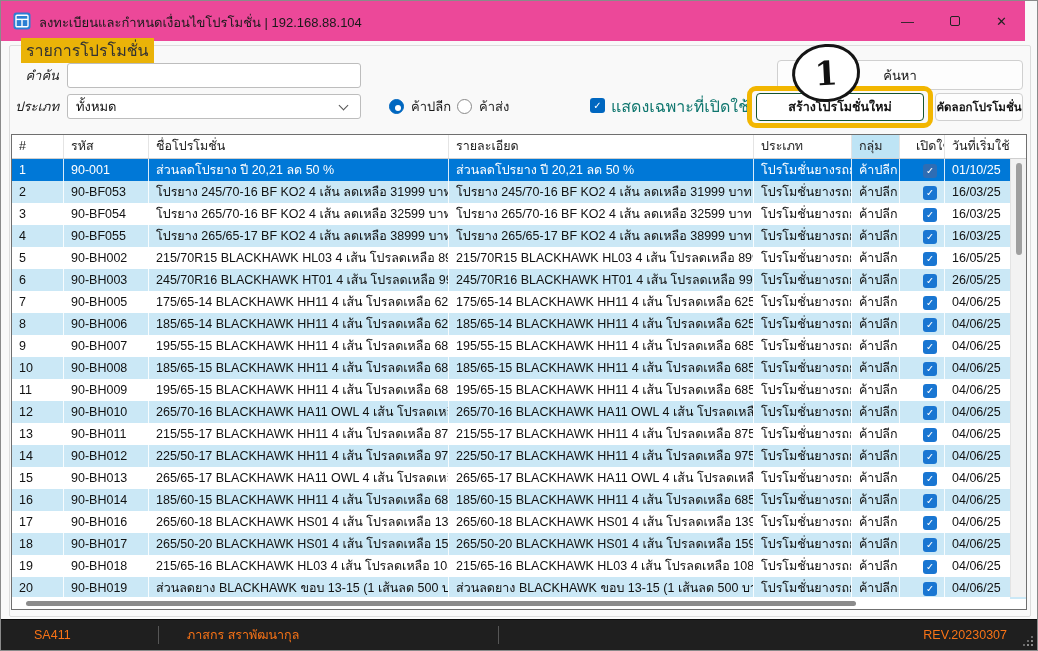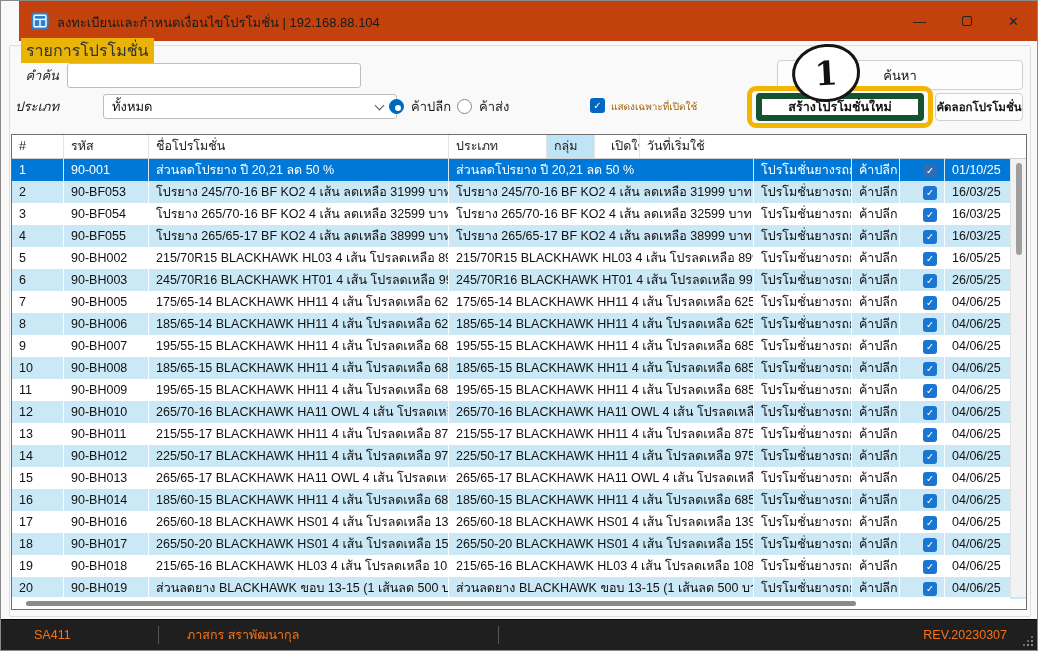--- a/index.html
+++ b/index.html
@@ -1,63 +1,63 @@
 <!DOCTYPE html>
 <html><head>
 <meta charset="utf-8">
 <style>
   * { margin:0; padding:0; box-sizing:border-box; font-family:"Liberation Sans","DejaVu Sans",sans-serif; }
   body { background:#d8d8d8; }
   .window { position:relative; width:1038px; height:651px; background:#f9f9f9;
             border:1px solid #8a8a8a; overflow:hidden; }
 
   
-  .titlebar { position:absolute; left:0; top:0; right:0; height:40px; background:#c2410c;margin-left:18px; }
+  .titlebar { position:absolute; left:0; top:0; right:12px; height:40px; background:#ec4899; }
   .appicon { position:absolute; left:12px; top:11px; width:18px; height:18px; }
   .title-text { position:absolute; left:38px; top:11px; font-size:13px; color:#1a1a1a; white-space:nowrap; }
   .wbtns { position:absolute; right:0; top:0; height:40px; display:flex; }
   .wbtn { width:47px; height:40px; display:flex; align-items:center; justify-content:center;
           font-size:13px; color:#222; background:transparent; border:none; }
   .maxbox { width:10px; height:10px; border:1.3px solid #222; border-radius:2px; }
 
   
   .groupbox { position:absolute; left:8px; top:44px; width:1022px; height:572px;
               border:1px solid #dcdcdc; border-radius:2px; }
   .legend { position:absolute; left:20px; top:37px; background:#eab308; padding:0 5px;
             font-size:16px; color:#333; z-index:2; }
 
   
   .flabel { position:absolute; font-size:13px; color:#1a1a1a; text-align:right; line-height:25px;font-style:italic; }
   .lbl-keyword { left:10px; top:62px; width:48px; }
   .lbl-type    { left:10px; top:93px; width:48px; }
   .textinput { position:absolute; left:66px; top:62px; width:294px; height:25px; background:#fff;
                border:1px solid #bdbdbd; border-radius:3px; font-size:13px; padding:0 7px; }
   .combo { position:absolute; left:66px; top:93px; width:294px; height:25px; background:#fff;
-           border:1px solid #bdbdbd; border-radius:3px; font-size:13px; line-height:23px; padding-left:8px; color:#111;margin-left:36px; }
+           border:1px solid #bdbdbd; border-radius:3px; font-size:13px; line-height:23px; padding-left:8px; color:#111; }
   .combo .chev { position:absolute; right:13px; top:7px; width:7px; height:7px;
                  border-right:1.4px solid #555; border-bottom:1.4px solid #555; transform:rotate(45deg); }
 
   .radio { position:absolute; width:15px; height:15px; border-radius:50%; background:#fff; border:1px solid #8a8a8a; }
   .radio.on { background:#0067c0; border:1px solid #0067c0; }
   .radio.on::after { content:""; position:absolute; left:4.5px; top:4.5px; width:6px; height:6px;
                      border-radius:50%; background:#fff; }
   .r1 { left:388px; top:98px; } .r2 { left:456px; top:98px; }
   .rlbl { position:absolute; font-size:13px; color:#1a1a1a; line-height:19px; top:96px; }
   .rlbl1 { left:410px; } .rlbl2 { left:478px; }
   .chk { position:absolute; left:589px; top:97px; width:15px; height:15px; border-radius:3px;
          background:#0067c0; color:#fff; font-size:10px; line-height:15px; text-align:center; }
-  .chklbl { position:absolute; left:610px; top:96px; font-size:10px; color:#a16207; line-height:19px; }
+  .chklbl { position:absolute; left:610px; top:96px; font-size:16px; color:#0f766e; line-height:19px; }
 
   
   .btn { position:absolute; background:#fdfdfd; border:1px solid #d0d0d0; border-radius:4px;
          font-size:13px; color:#111; display:flex; align-items:center; justify-content:center; }
   .btn-search { left:776px; top:59px; width:246px; height:30px; }
   .hl-wrap { position:absolute; left:746px; top:85px; width:186px; height:42px;
              border:5px solid #f2b600; border-radius:9px; z-index:3; }
-  .btn-create { left:755px; top:92px; width:168px; height:28px; border:6px solid #14532d;
+  .btn-create { left:755px; top:92px; width:168px; height:28px; border:1px solid #14532d;
                 border-radius:4px; font-weight:bold; font-size:12.5px; background:#fff; z-index:4; }
   .btn-copy { left:934px; top:92px; width:88px; height:28px; font-weight:bold; font-size:11.5px; }
   .anno-circle { position:absolute; left:791px; top:43px; width:68px; height:58px; background:#fff;
                  border:3.5px solid #151515; border-radius:52% 48% 50% 50%; z-index:6;
                  display:flex; align-items:center; justify-content:center;
                  font-family:"DejaVu Serif","Liberation Serif",serif; font-weight:bold; font-size:33px; color:#111;
                  transform:rotate(-3deg); }
 
   
   .tbl { position:absolute; left:10px; top:133px; width:1016px; height:476px;
@@ -142,20 +142,21 @@
   <div class="hl-wrap"></div>
   <button class="btn btn-create">สร้างโปรโมชั่นใหม่</button>
   <button class="btn btn-copy">คัดลอกโปรโมชั่น</button>
   <div class="anno-circle">1</div>
 
   <div class="tbl">
     <div class="thead">
       <div class="th c0">#</div>
       <div class="th c1">รหัส</div>
       <div class="th c2">ชื่อโปรโมชั่น</div>
+      <div class="th c3">รายละเอียด</div>
       <div class="th c4">ประเภท</div>
       <div class="th c5 hl">กลุ่ม</div>
       <div class="th c6">เปิดใช้</div>
       <div class="th c7">วันที่เริ่มใช้</div>
     </div>
     <div class="tbody">
         <div class="trow sel">
           <div class="td c0">1</div>
           <div class="td c1">90-001</div>
           <div class="td c2">ส่วนลดโปรยาง ปี 20,21  ลด 50 %</div>

